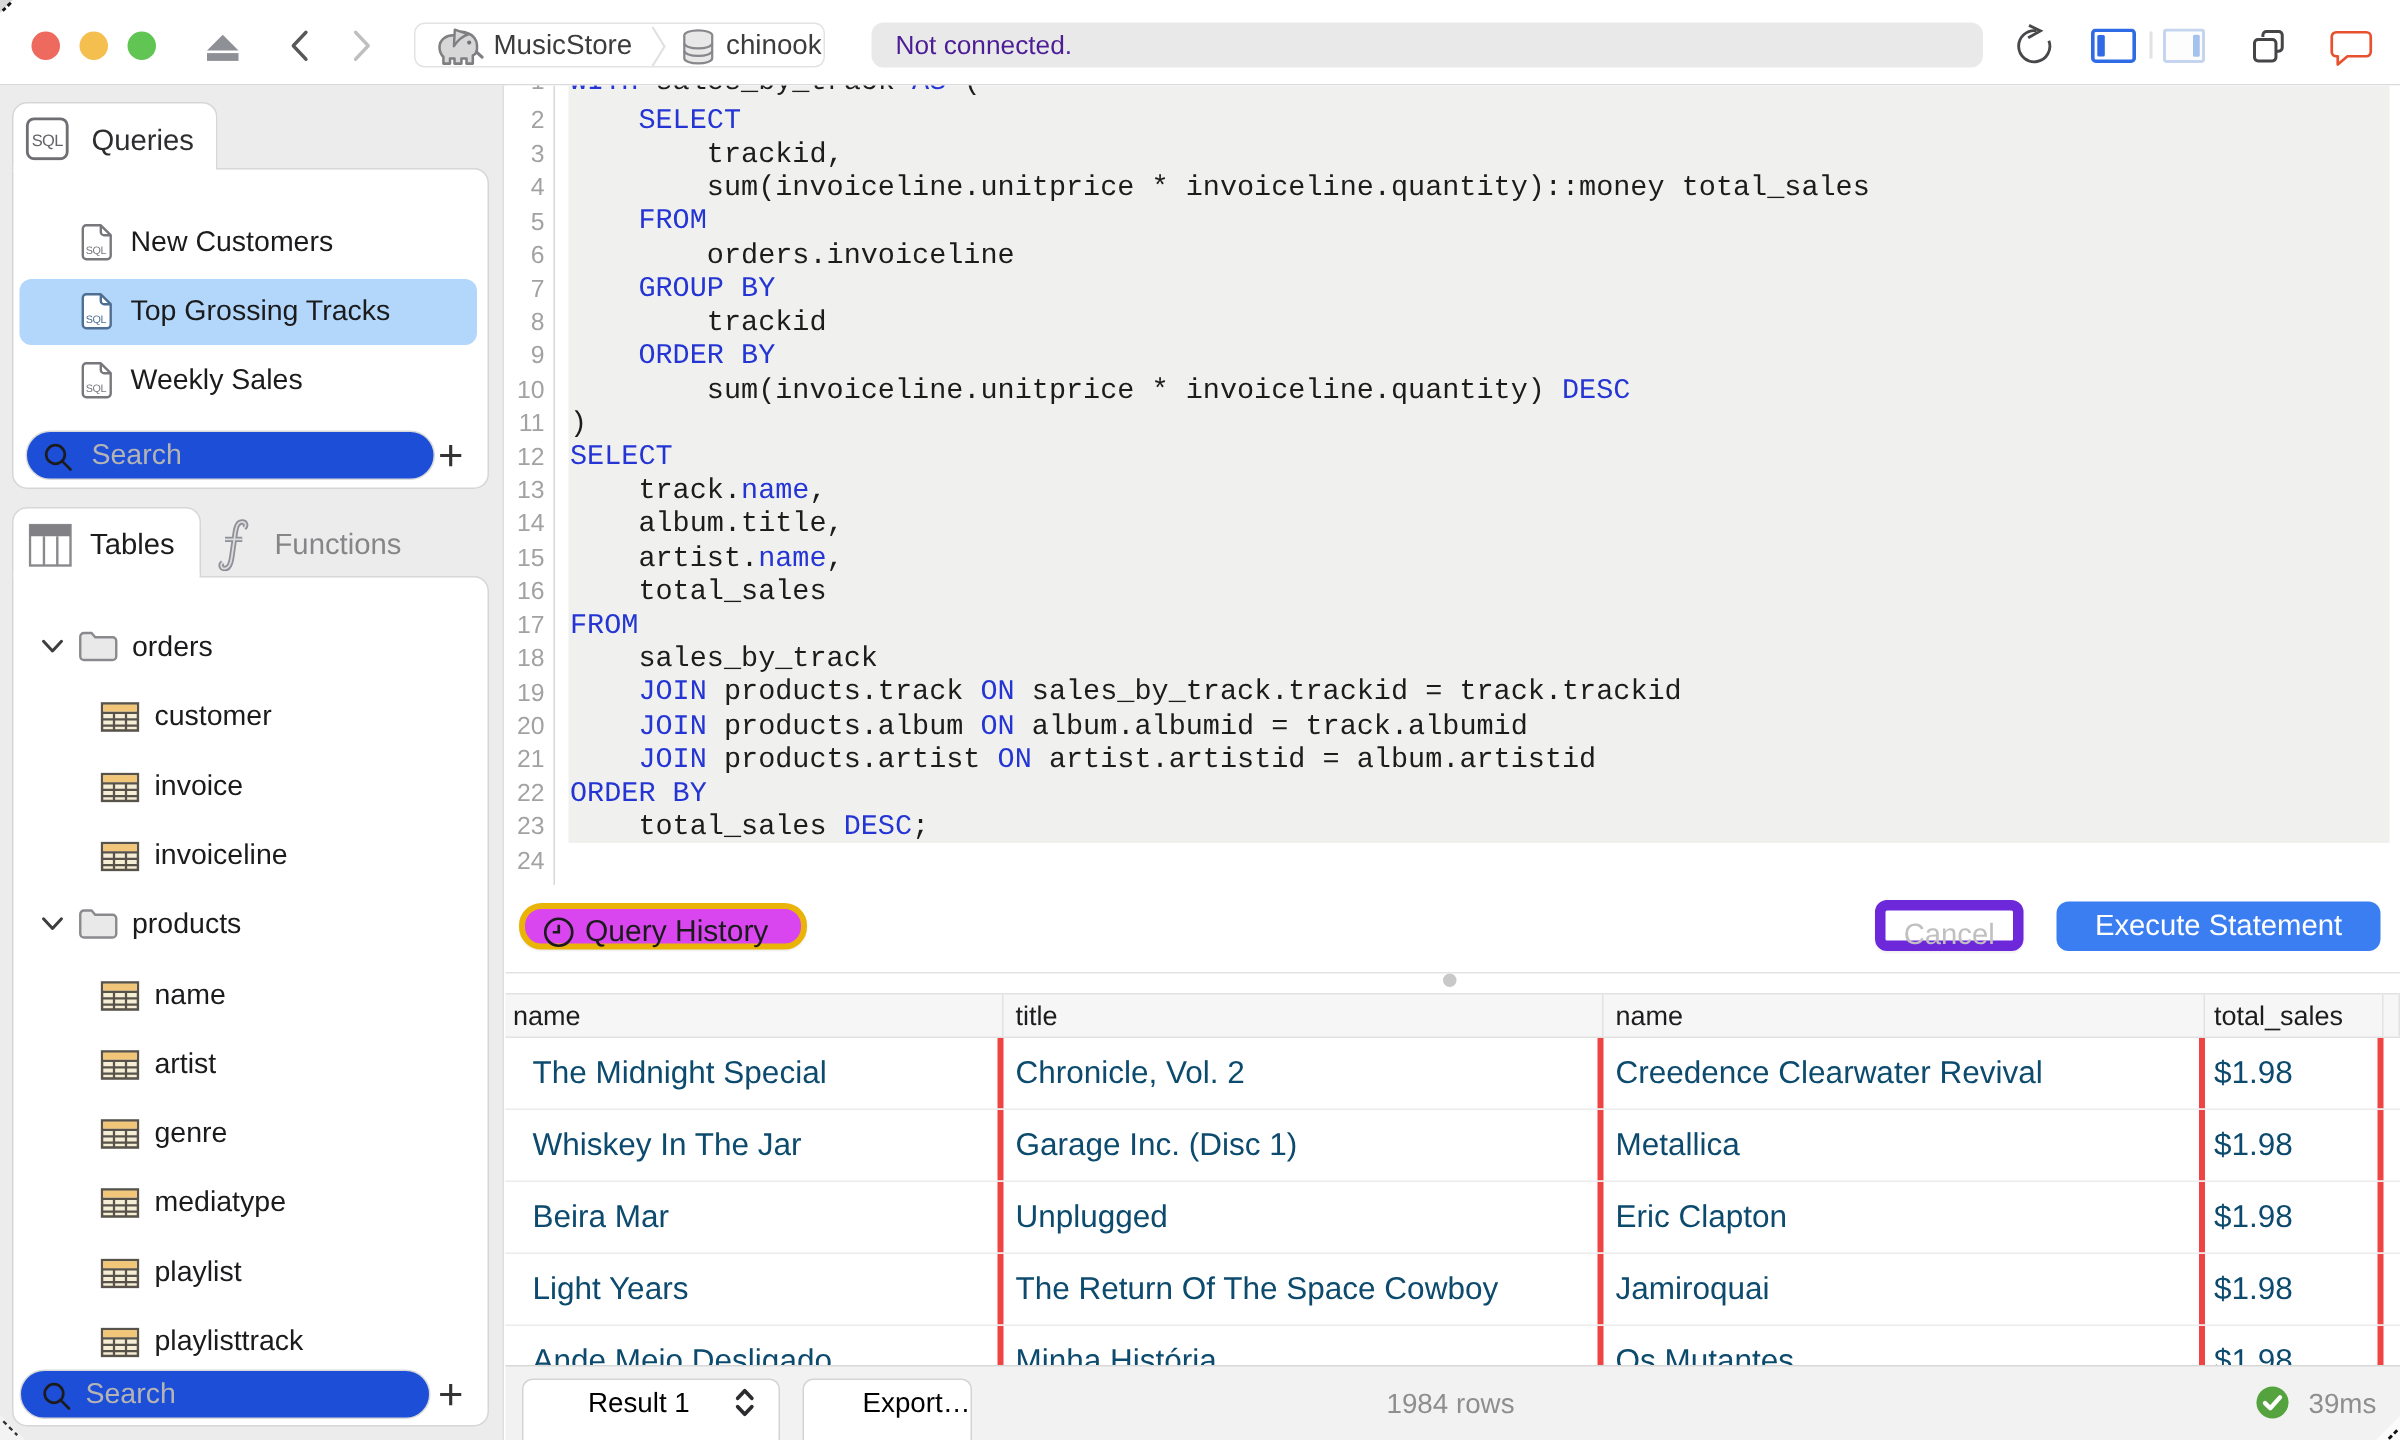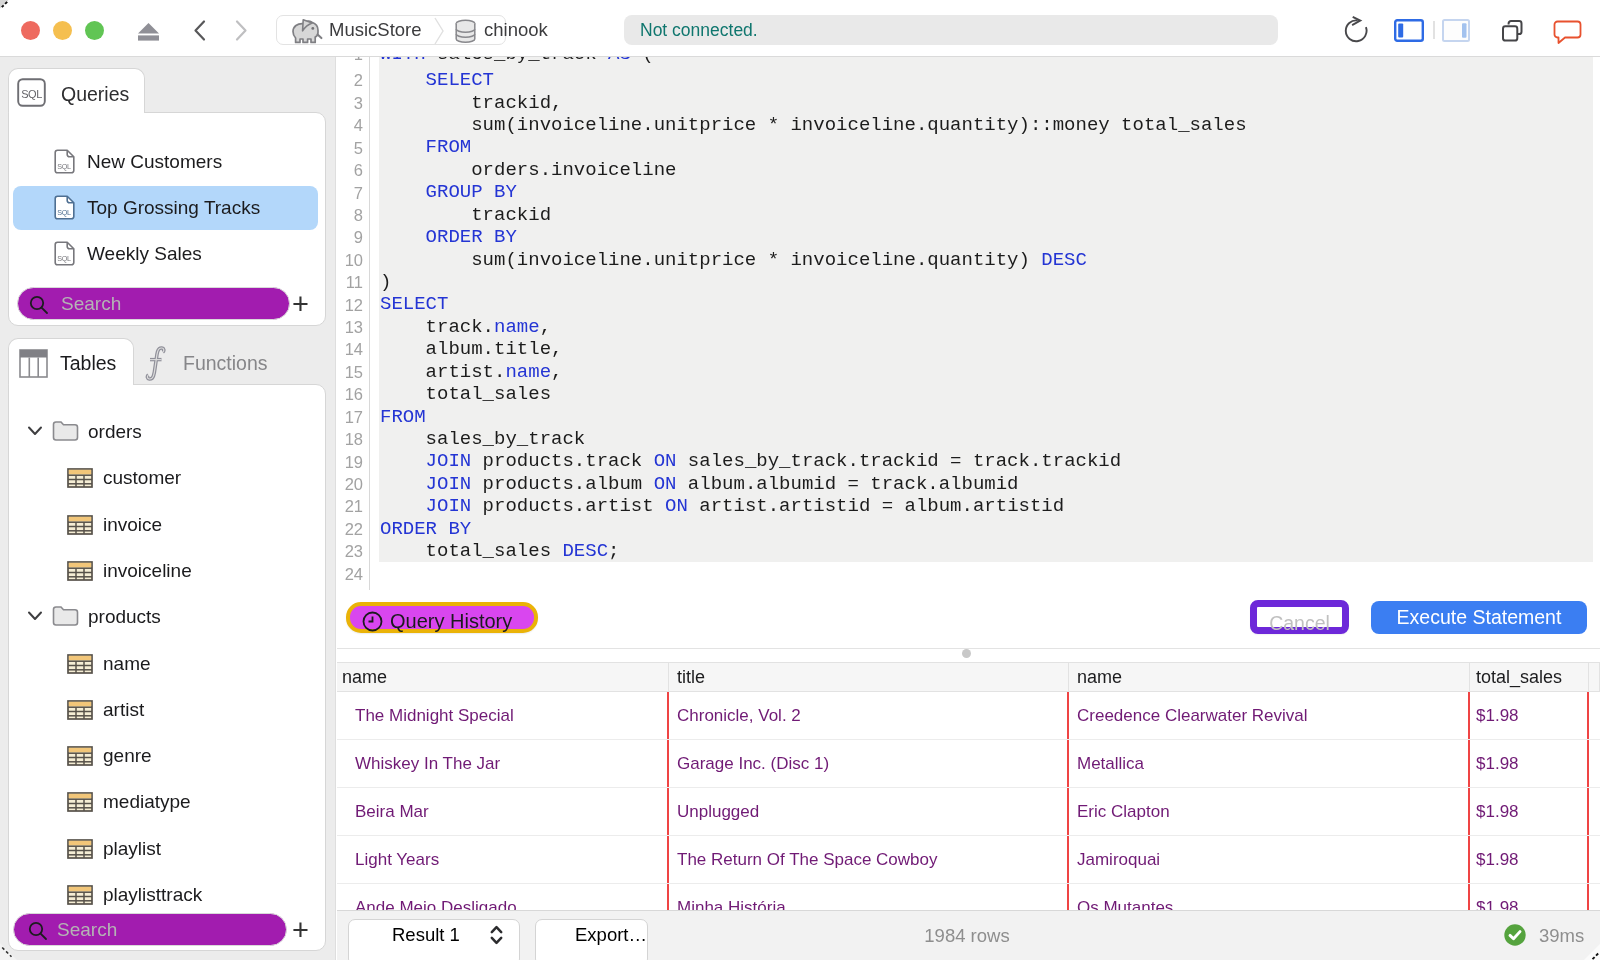--- a/index.html
+++ b/index.html
@@ -9,48 +9,48 @@
   #app { position:relative; width:1600px; height:960px; }
 
   
   #titlebar { position:absolute; left:0; top:0; width:1600px; height:57px;
     background:#ffffff; border-bottom:1px solid #dadada; }
   .tl { position:absolute; top:20.5px; width:19px; height:19px; border-radius:50%; }
   #tl-r { left:20.5px; background:#ee6a5f; }
   #tl-y { left:52.5px; background:#f5bf4f; }
   #tl-g { left:84.5px; background:#61c554; }
 
-  .crumbwrap { position:absolute; left:276px; top:15px; height:30px; width:230px;
+  .crumbwrap { position:absolute; left:276px; top:15px; height:30px; width:274px;
     border:1px solid #e3e3e3; border-radius:7px; background:#fff; }
   .crumbtext { position:absolute; top:0; height:28px; line-height:28px;
     font-size:18.5px; color:#3c3c3e; }
-  #notconn { position:absolute; left:581px; top:15px; width:654px; height:30px;
-    background:#e9e9e9; border-radius:8px; font-size:17.5px; color:#0f766e;
-    line-height:30px; padding-left:16px;margin-left:43px; }
+  #notconn { position:absolute; left:581px; top:15px; width:741px; height:30px;
+    background:#e9e9e9; border-radius:8px; font-size:17.5px; color:#4c1d95;
+    line-height:30px; padding-left:16px; }
 
   
   #sidebar { position:absolute; left:0; top:57px; width:336px; height:903px;
     background:#ececec; border-right:1px solid #dedede; }
   .panel { position:absolute; background:#fff; border:1px solid #d6d6d6; }
   #qtab { left:8px; top:68px; width:137px; height:46px; border:1px solid #d6d6d6;
     border-radius:10px 10px 0 0; border-bottom:none; background:#fff; position:absolute; }
   #qpanel { left:8px; top:112px; width:318px; height:214px; border-radius:0 10px 10px 10px; }
   #tabletab { left:8px; top:338px; width:126px; height:47px; border:1px solid #d6d6d6;
     border-radius:10px 10px 0 0; border-bottom:none; background:#fff; position:absolute; }
   #tablepanel { left:8px; top:384px; width:318px; height:567px;
     border-radius:0 10px 10px 10px; }
 
   .qrow { position:absolute; left:13px; width:305px; height:44px; }
   .qrow .ic { position:absolute; left:41px; top:9px; }
   .qrow .lbl { position:absolute; left:74px; top:0; line-height:44px; font-size:19px; color:#1b1b1d; }
   .sel { background:#b3d7fa; border-radius:8px; }
   .sel svg path { stroke:#4e6f92; }
   .sel svg text { fill:#4e6f92; }
 
-  .searchbox { position:absolute; height:33px; background:#a21caf;
+  .searchbox { position:absolute; height:33px; background:#1d4ed8;
     border:1px solid #d9d9d9; border-radius:17px; }
   .searchbox .ph { position:absolute; left:43px; top:0; line-height:31px; font-size:19px; color:#b4b4b4; }
   .plus { position:absolute; font-size:29px; font-weight:300; color:#333; }
 
   .trow { position:absolute; left:0; width:318px; height:46px; }
   .trow .lbl { position:absolute; top:0; line-height:46px; font-size:19px; color:#1b1b1d; }
 
   
   #editor { position:absolute; left:337px; top:57px; width:1263px; height:533px; background:#fff; overflow:hidden; }
   #gutter { position:absolute; left:0; top:0; width:33px; height:533px;
@@ -79,22 +79,22 @@
   #splitdot { position:absolute; left:962px; top:649px; width:9px; height:9px;
     border-radius:50%; background:#c8c8c8; }
 
   
   #rtable { position:absolute; left:337px; top:662px; width:1263px; height:248px; }
   #rheader { position:absolute; left:0; top:0; width:1263px; height:30px; background:#f6f6f6;
     border-top:1px solid #e2e2e2; border-bottom:1px solid #e2e2e2; }
   .hcell { position:absolute; top:0; height:28px; line-height:28px; font-size:18px;
     color:#1d1d1f; padding-left:8px; border-right:1px solid #e2e2e2; }
   .rrow { position:absolute; left:0; width:1263px; height:48px; }
-  .rcell { position:absolute; top:0; height:47px; line-height:47px; font-size:17px;
-    color:#701a75; padding-left:8px; border-right:2px solid #ef4444; overflow:hidden; }
+  .rcell { position:absolute; top:0; height:47px; line-height:47px; font-size:21px;
+    color:#0c4a6e; padding-left:8px; border-right:4px solid #ef4444; overflow:hidden; }
   .rdiv { position:absolute; left:0; width:1263px; height:1px; background:#ececec; }
 
   
   #bottombar { position:absolute; left:337px; top:910px; width:1263px; height:50px;
     background:#f2f2f2; border-top:1px solid #d8d8d8; }
   .bbtn { position:absolute; top:8px; height:47px; background:#fff;
     border:1px solid #d4d4d4; border-radius:7px; font-size:18.5px; color:#000000;padding-left:32px; }
   #rowcount { position:absolute; left:500px; top:0; width:260px; text-align:center;
     line-height:49px; font-size:18.5px; color:#8e8e8e; }
   #msinfo { position:absolute; left:1202px; top:0; line-height:49px; font-size:18.5px; color:#8e8e8e; }

